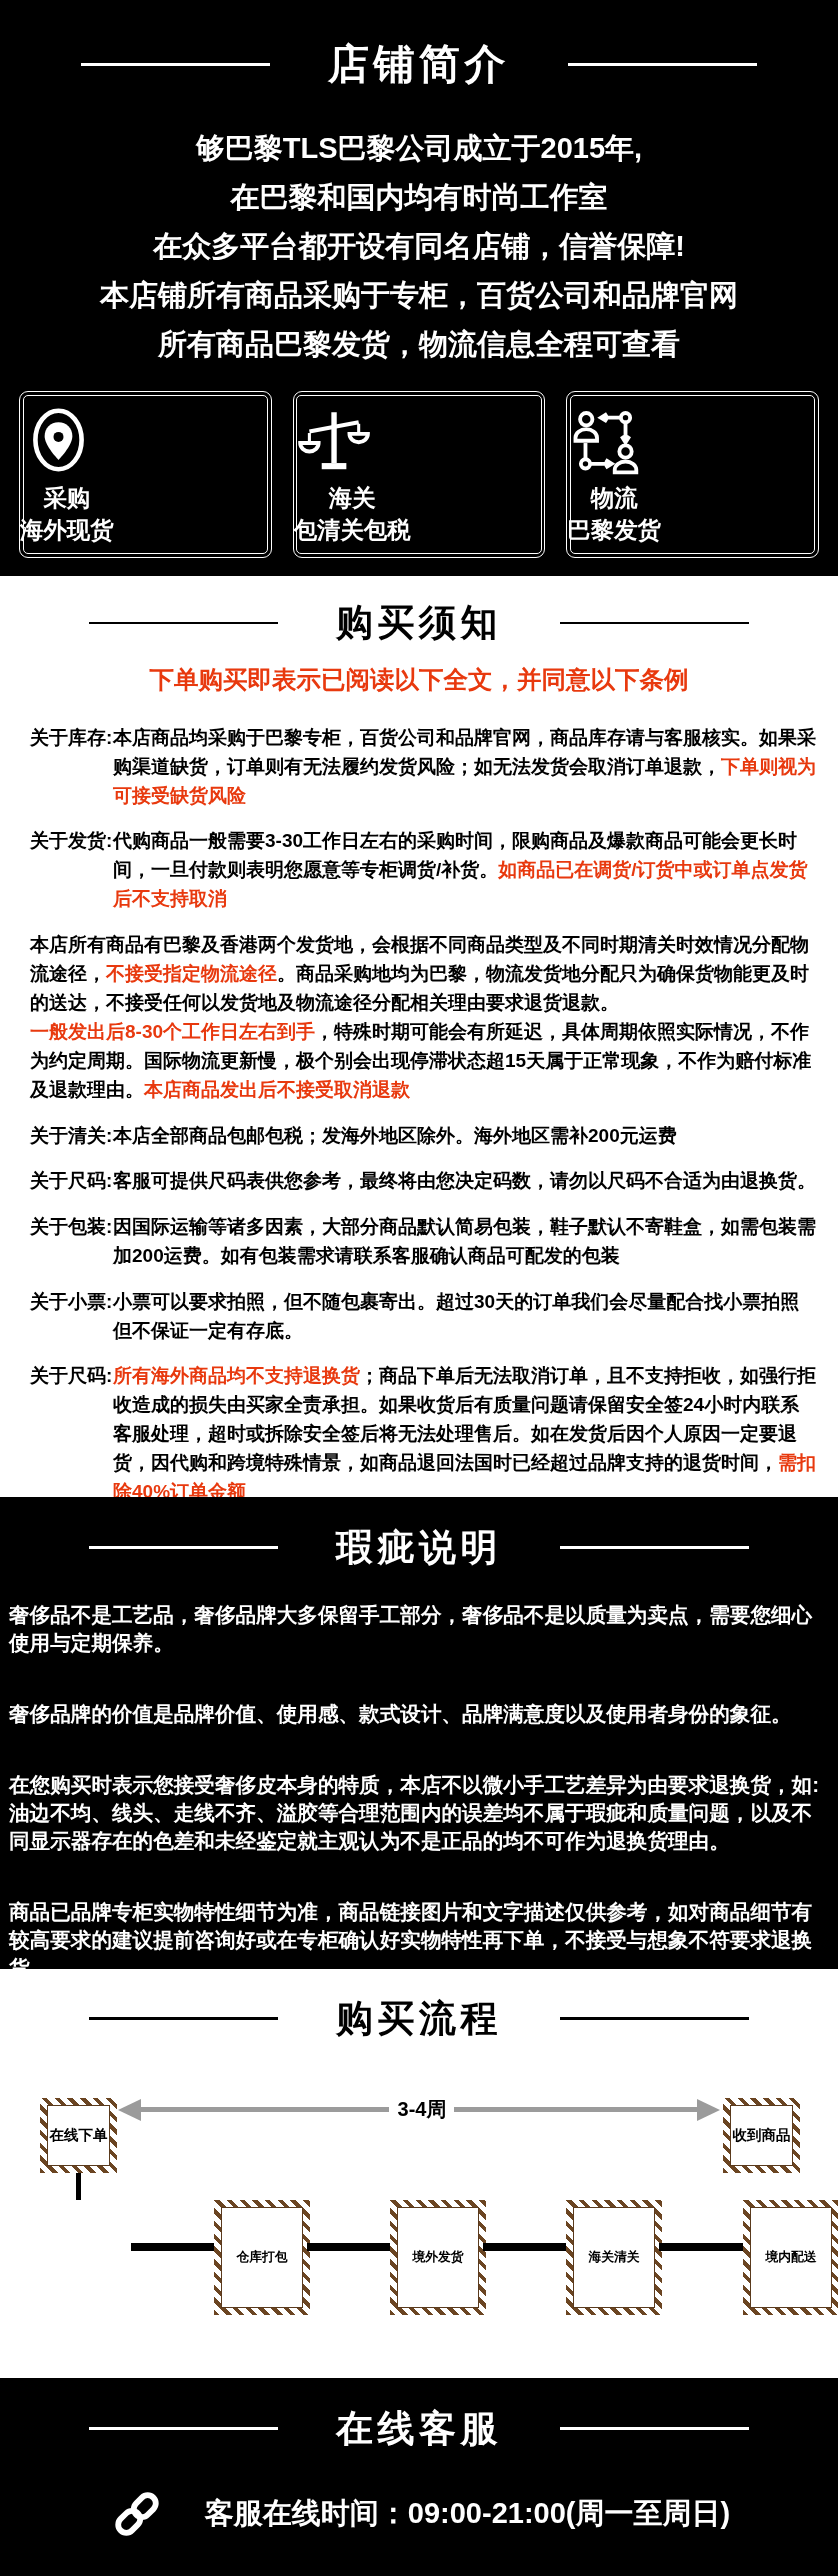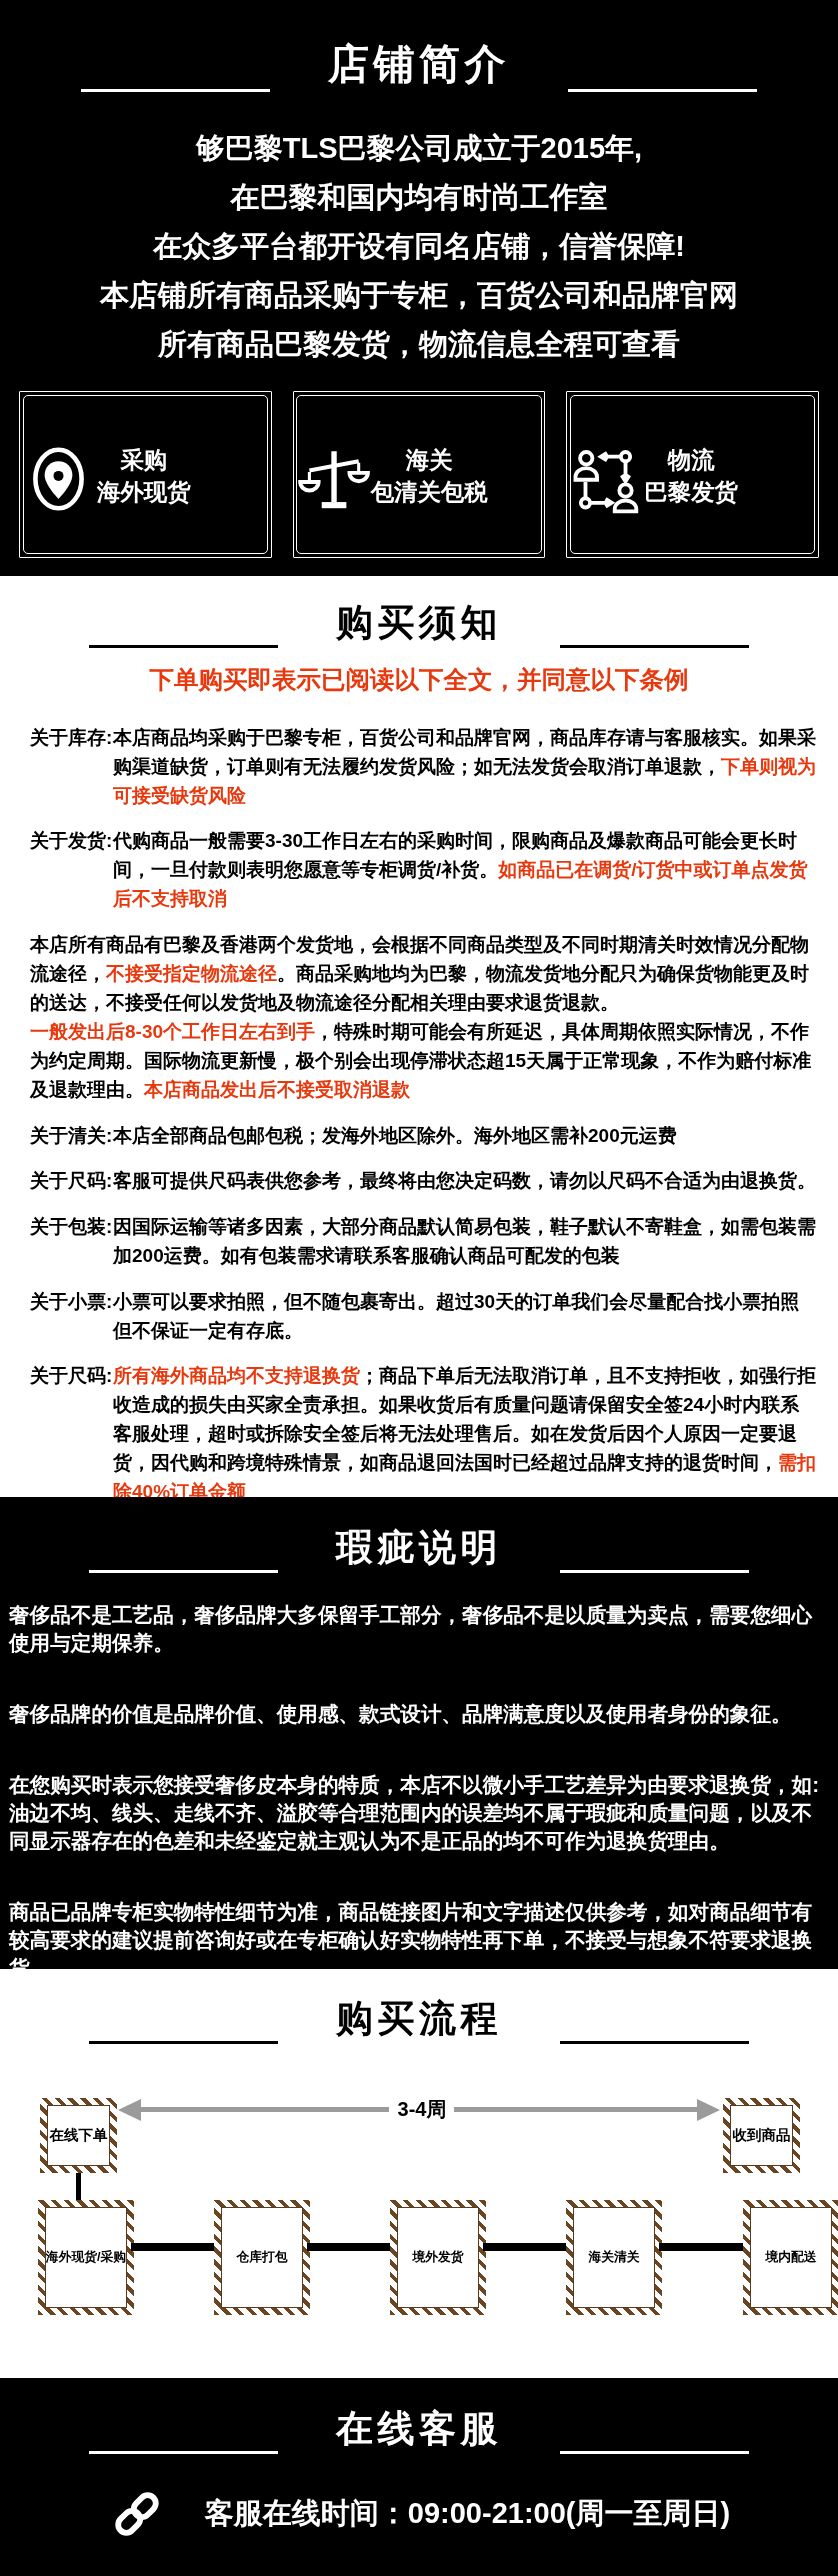--- a/index.html
+++ b/index.html
@@ -4,32 +4,32 @@
 <style>
   html,body{margin:0;padding:0;}
   body{width:838px;background:#fff;color:#000;font-family:"Liberation Sans","DejaVu Sans",sans-serif;}
   .section{position:relative;overflow:hidden;box-sizing:border-box;}
   #sec-intro{background:#000;color:#fff;height:576px;}
   #sec-notice{background:#fff;color:#000;height:921px;}
   #sec-flaw{background:#000;color:#fff;height:472px;}
   #sec-process{background:#fff;color:#000;height:409px;}
   #sec-service{background:#000;color:#fff;height:232px;}
 
-  .sec-header{display:flex;align-items:flex-end;justify-content:center;gap:58px;font-weight:700;}
+  .sec-header{display:flex;align-items:center;justify-content:center;gap:58px;font-weight:700;}
   .hline{width:189px;height:2.8px;background:currentColor;flex:0 0 auto;}
   .sec-title{letter-spacing:4.5px;white-space:nowrap;}
   #sec-intro .sec-header{padding-top:37px;font-size:41px;}
   #sec-notice .sec-header{padding-top:22px;font-size:37px;}
   #sec-flaw .sec-header{padding-top:25.6px;font-size:37px;}
   #sec-process .sec-header{padding-top:24.5px;font-size:37px;}
   #sec-service .sec-header{padding-top:25.6px;font-size:37px;}
 
   .intro-lines{margin-top:32px;text-align:center;font-size:29px;font-weight:700;line-height:49px;}
   .features{display:flex;justify-content:center;gap:21px;margin-top:22px;padding:0 19px;}
-  .feature{flex:1;height:167px;border:1.7px solid #fff;border-radius:1px;position:relative;display:flex;flex-direction:row;align-items:center;box-sizing:border-box;}
+  .feature{flex:1;height:167px;border:1.7px solid #fff;border-radius:9px;position:relative;display:flex;flex-direction:column;align-items:flex-start;box-sizing:border-box;}
   .feature::before{content:"";position:absolute;inset:2.8px;border:1.1px solid #fff;border-radius:5px;pointer-events:none;}
   .feature svg{margin-top:11px;width:77px;height:77px;flex:0 0 auto;}
   .feature-label{font-size:23.4px;font-weight:700;line-height:32px;text-align:center;margin-top:2.2px;white-space:nowrap;}
 
   .notice-sub{margin-top:14.5px;text-align:center;font-weight:700;font-size:24.5px;}
   .notice-items{margin:27px 21px 0 30px;}
   .n-item{display:flex;margin-bottom:16.7px;font-size:19px;line-height:29px;font-weight:700;}
   .n-label{flex:0 0 83px;white-space:nowrap;}
   .n-content{flex:1;white-space:pre-wrap;}
 
@@ -194,23 +194,20 @@
     </div>
     <div class="flow-box" id="box-end" style="background:repeating-linear-gradient(45deg,#6b4522 0 3.9px,#fff 3.9px 9px);">
       <div class="flow-inner">收到商品</div>
     </div>
     <div class="arrow-line" id="arrow-left-line" style="background:#9b9b9b;"></div>
     <div class="arrow-head" id="arrow-left-head" style="left:118px;border-right:23.4px solid #9b9b9b;"></div>
     <div class="arrow-line" id="arrow-right-line" style="background:#9b9b9b;"></div>
     <div class="arrow-head" id="arrow-right-head" style="left:697px;border-left:23.4px solid #9b9b9b;"></div>
     <div id="duration-label">3-4周</div>
     <div class="vconn"></div>
-    <div class="flow-box flow-step" id="step-0" style="background:repeating-linear-gradient(45deg,#6b4522 0 3.9px,#fff 3.9px 9px);">
-      <div class="flow-inner">海外现货/采购</div>
-    </div>
     <div class="hconn" id="hconn-0"></div>
     <div class="flow-box flow-step" id="step-1" style="background:repeating-linear-gradient(45deg,#6b4522 0 3.9px,#fff 3.9px 9px);">
       <div class="flow-inner">仓库打包</div>
     </div>
     <div class="hconn" id="hconn-1"></div>
     <div class="flow-box flow-step" id="step-2" style="background:repeating-linear-gradient(45deg,#6b4522 0 3.9px,#fff 3.9px 9px);">
       <div class="flow-inner">境外发货</div>
     </div>
     <div class="hconn" id="hconn-2"></div>
     <div class="flow-box flow-step" id="step-3" style="background:repeating-linear-gradient(45deg,#6b4522 0 3.9px,#fff 3.9px 9px);">

